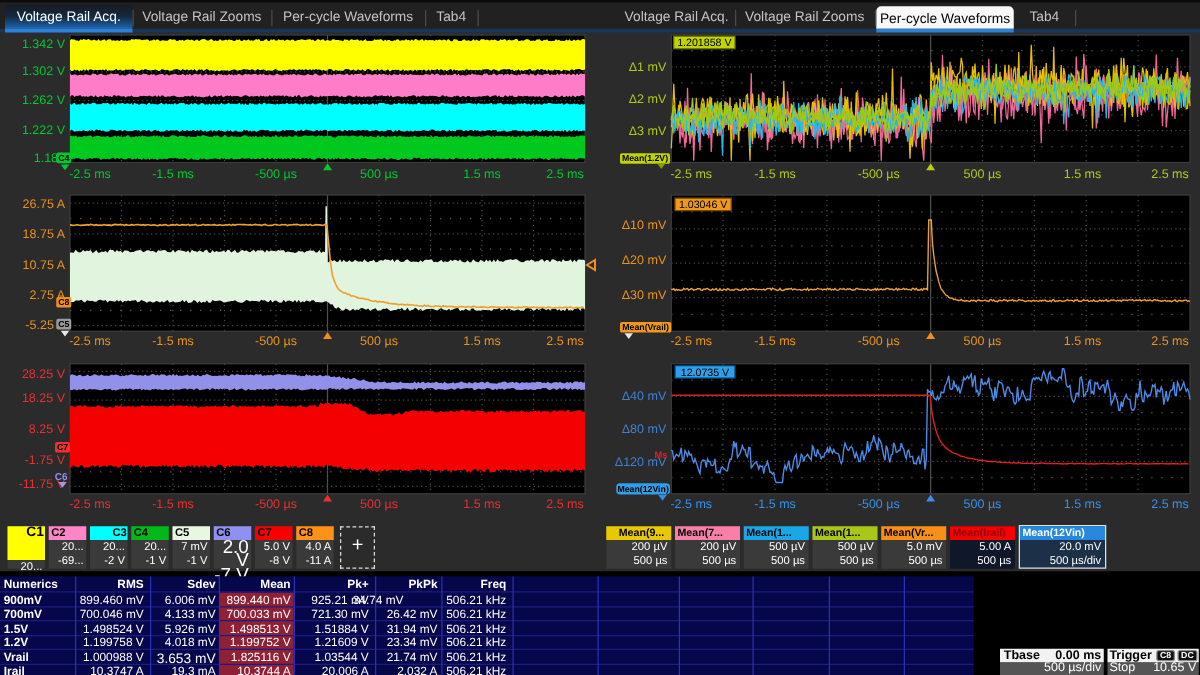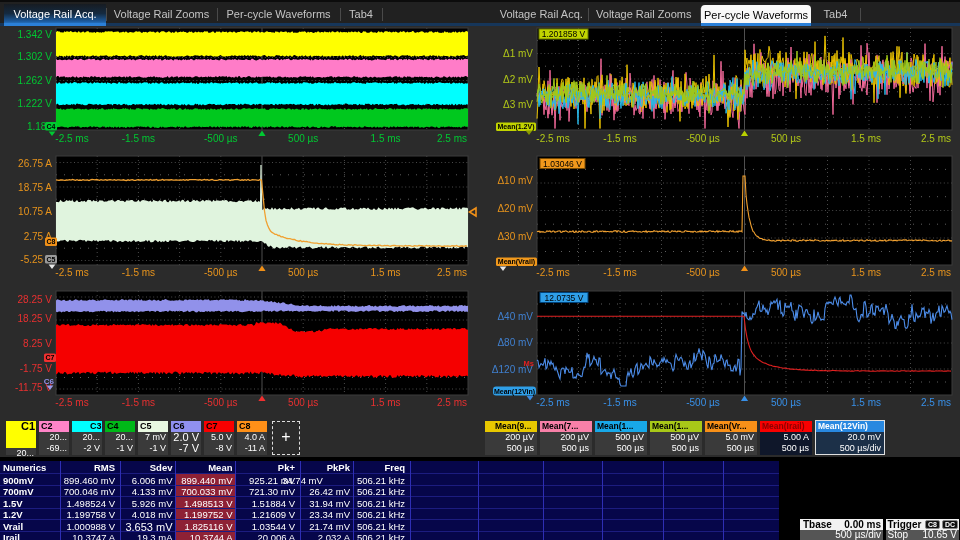--- a/index.html
+++ b/index.html
@@ -272,21 +272,21 @@
 <div style="position:absolute;left:105px;top:421px;width:30px;height:34px;background:#3a3a3a">
     <div style="height:10.5px;background:#00b818;color:#000;font-size:9px;font-weight:bold;line-height:10.5px;padding-left:2px">C4</div>
     <div style="color:#fff;font-size:9px;text-align:right;padding-right:2px;line-height:11.5px">20...<br>-1 V</div>
   </div>
 <div style="position:absolute;left:138px;top:421px;width:30px;height:34px;background:#3a3a3a">
     <div style="height:10.5px;background:#e8f8e0;color:#000;font-size:9px;font-weight:bold;line-height:10.5px;padding-left:2px">C5</div>
     <div style="color:#fff;font-size:9px;text-align:right;padding-right:2px;line-height:11.5px">7 mV<br>-1 V</div>
   </div>
 <div style="position:absolute;left:171px;top:421px;width:30px;height:34px;background:#3a3a3a">
     <div style="height:10.5px;background:#9090f0;color:#000;font-size:9px;font-weight:bold;line-height:10.5px;padding-left:2px">C6</div>
-    <div style="color:#fff;font-size:11px;text-align:right;padding-right:2px;line-height:11.5px">2.0 V<br>-7 V</div>
+    <div style="color:#fff;font-size:15px;text-align:right;padding-right:2px;line-height:11.5px">2.0 V<br>-7 V</div>
   </div>
 <div style="position:absolute;left:204px;top:421px;width:30px;height:34px;background:#3a3a3a">
     <div style="height:10.5px;background:#f80000;color:#000;font-size:9px;font-weight:bold;line-height:10.5px;padding-left:2px">C7</div>
     <div style="color:#fff;font-size:9px;text-align:right;padding-right:2px;line-height:11.5px">5.0 V<br>-8 V</div>
   </div>
 <div style="position:absolute;left:237px;top:421px;width:30px;height:34px;background:#3a3a3a">
     <div style="height:10.5px;background:#ff9018;color:#000;font-size:9px;font-weight:bold;line-height:10.5px;padding-left:2px">C8</div>
     <div style="color:#fff;font-size:9px;text-align:right;padding-right:2px;line-height:11.5px">4.0 A<br>-11 A</div>
   </div>
 <div style="position:absolute;left:272px;top:421px;width:26px;height:32px;border:1px dashed #ddd;color:#fff;font-size:16px;text-align:center;line-height:30px">+</div>

